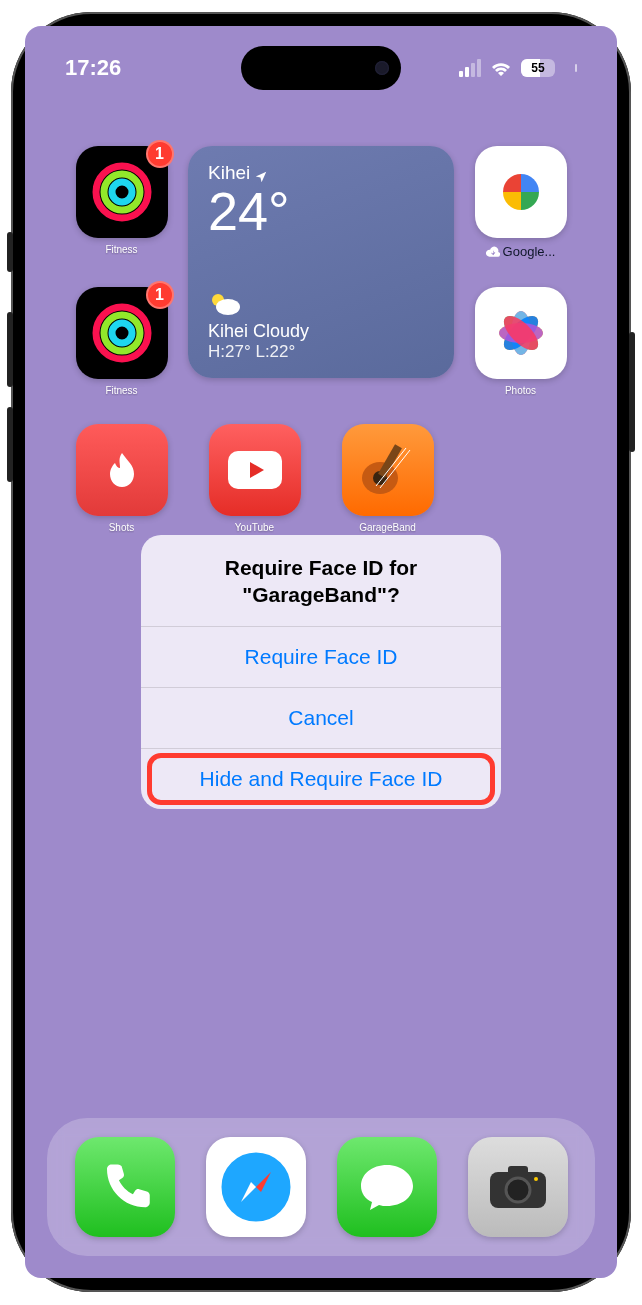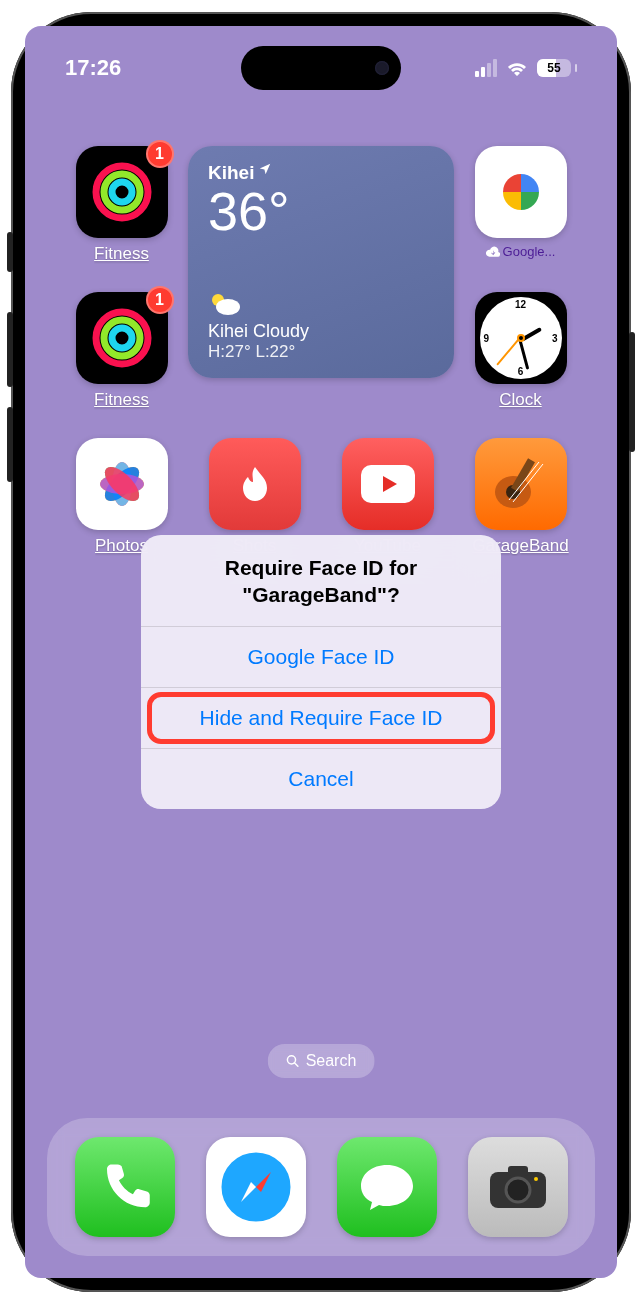--- a/index.html
+++ b/index.html
@@ -28,40 +28,40 @@
   .status-bar {
     position: absolute; top: 20px; left: 0; right: 0; height: 44px;
     display: flex; justify-content: space-between; align-items: center;
     padding: 0 40px; color: #fff; font-weight: 600; font-size: 22px; z-index: 40;
   }
   .status-right { display: flex; align-items: center; gap: 8px; }
   .signal { display: flex; align-items: flex-end; gap: 2px; }
   .signal span { width: 4px; background: #fff; border-radius: 1px; }
   .signal span:nth-child(1){height:6px;} .signal span:nth-child(2){height:10px;}
   .signal span:nth-child(3){height:14px;opacity:.4;} .signal span:nth-child(4){height:18px;opacity:.4;}
-  .battery { display:flex; align-items:center; gap:4px; }
+  .battery { display:flex; align-items:center; gap:20px; }
   .battery .body { width: 34px; height: 18px; border-radius: 6px; background: rgba(255,255,255,.4); position:relative; }
   .battery .fill { position:absolute; left:0; top:0; bottom:0; width:55%; background:#fff; border-radius:6px 0 0 6px; }
   .battery .txt { position:absolute; inset:0; color:#000; font-size:12px; font-weight:700; display:flex; align-items:center; justify-content:center; }
   .battery .tip { width:2px; height:8px; background:rgba(255,255,255,.6); border-radius:1px; }
 
   .home { position:absolute; inset:0; padding-top: 100px; }
   .icon-grid { display:grid; grid-template-columns: repeat(4, 1fr); gap: 28px 0; padding: 20px 30px; }
   .app-cell { display:flex; flex-direction:column; align-items:center; gap:6px; position:relative; }
   .app-icon { width: 92px; height: 92px; border-radius: 22px; position:relative; display:flex; align-items:center; justify-content:center; box-shadow: 0 2px 6px rgba(0,0,0,.2); }
-  .app-label { color:#fff; font-size:17px; text-align:center; max-width:110px; white-space:nowrap; overflow:hidden; text-overflow:ellipsis; text-shadow:0 1px 2px rgba(0,0,0,.3);text-decoration:underline;}
+  .app-label { color:#fff; font-size:10px; text-align:center; max-width:110px; white-space:nowrap; overflow:hidden; text-overflow:ellipsis; text-shadow:0 1px 2px rgba(0,0,0,.3);}
   .badge { position:absolute; top:-6px; right:-6px; min-width:28px; height:28px; border-radius:14px; background:#ff3b30; color:#fff; font-size:16px; font-weight:600; display:flex; align-items:center; justify-content:center; border:2px solid rgba(255,255,255,.3);}
-  .cloud-ind { font-size:13px; color:#4c1d95; display:flex; align-items:center; gap:3px;}
+  .cloud-ind { font-size:13px; color:#0f172a; display:flex; align-items:center; gap:3px;}
 
   .weather-widget {
     grid-column: span 2; background: linear-gradient(160deg,#6e7bb0,#5a6a9c); border-radius: 24px;
     padding: 16px 20px; color:#fff; height: 232px; display:flex; flex-direction:column; justify-content:space-between;
     box-shadow: 0 2px 6px rgba(0,0,0,.2);
   }
-  .weather-loc { font-size:19px; font-weight:700; display:flex; align-items:flex-start; gap:4px;}
+  .weather-loc { font-size:19px; font-weight:400; display:flex; align-items:flex-end; gap:4px;}
   .weather-temp { font-size:54px; font-weight:300; line-height:1; }
   .weather-cond { font-size:18px; }
   .weather-hl { font-size:17px; opacity:.9; }
 
   
   .i-fitness{background:#000;}
   .rings{width:60px;height:60px;}
   .i-passwords{background:#f2f2f2;}
   .i-photos{background:#fff;}
   .i-clock{background:#000;}
@@ -164,21 +164,21 @@
 
 
         <div class="weather-widget" style="grid-row: span 2;">
           <div>
             <div class="weather-loc">
                 <span>Kihei</span>
               <svg width="14" height="14" viewBox="0 0 24 24">
                   <path fill="#fff" d="M3 11l18-8-8 18-2-8z"></path>
                 </svg>
             </div>
-            <div class="weather-temp">36°</div>
+            <div class="weather-temp">24°</div>
           </div>
           <div>
             <svg width="34" height="26" viewBox="0 0 34 26">
               <circle cx="10" cy="9" r="6" fill="#ffd93b"></circle>
               <ellipse cx="20" cy="16" rx="12" ry="8" fill="#fff"></ellipse>
             </svg>
             <div class="weather-cond">Kihei Cloudy</div>
             <div class="weather-hl">H:27° L:22°</div>
           </div>
 
@@ -206,35 +206,20 @@
             <svg class="rings" viewBox="0 0 60 60">
               <circle cx="30" cy="30" r="26" fill="none" stroke="#fa114f" stroke-width="7"></circle>
               <circle cx="30" cy="30" r="18" fill="none" stroke="#92e82a" stroke-width="7"></circle>
               <circle cx="30" cy="30" r="10" fill="none" stroke="#1ed7ef" stroke-width="7"></circle>
             </svg>
             <div class="badge">1</div>
           </div>
           <div class="app-label">Fitness</div>
         </div>
 
-        <div class="app-cell">
-          <div class="app-icon i-clock">
-            <div class="clock-face">
-              <span class="num" style="top:2px;left:50%;transform:translateX(-50%);">12</span>
-              <span class="num" style="bottom:2px;left:50%;transform:translateX(-50%);">6</span>
-              <span class="num" style="left:4px;top:50%;transform:translateY(-50%);">9</span>
-              <span class="num" style="right:4px;top:50%;transform:translateY(-50%);">3</span>
-              <div class="clock-hand hand-h"></div>
-              <div class="clock-hand hand-m"></div>
-              <div class="clock-hand hand-s"></div>
-              <div class="clock-center"></div>
-            </div>
-          </div>
-          <div class="app-label">Clock</div>
-        </div>
 
         <div class="app-cell">
           <div class="app-icon" style="background:#fff;">
             <svg width="60" height="60" viewBox="0 0 60 60">
               <g transform="translate(30,30)">
                 <ellipse rx="10" ry="22" fill="#ff2d55" opacity=".85"></ellipse>
                 <ellipse rx="10" ry="22" fill="#ff9500" opacity=".85" transform="rotate(45)"></ellipse>
                 <ellipse rx="10" ry="22" fill="#ffcc00" opacity=".85" transform="rotate(90)"></ellipse>
                 <ellipse rx="10" ry="22" fill="#34c759" opacity=".85" transform="rotate(135)"></ellipse>
                 <ellipse rx="10" ry="22" fill="#5ac8fa" opacity=".85" transform="rotate(180)"></ellipse>
@@ -274,27 +259,20 @@
               <rect x="30" y="6" width="8" height="34" fill="#7a4618" transform="rotate(30 34 23)"></rect>
               <line x1="20" y1="48" x2="50" y2="10" stroke="#fff" stroke-width="1"></line>
               <line x1="24" y1="50" x2="54" y2="12" stroke="#fff" stroke-width="1"></line>
             </svg>
           </div>
           <div class="app-label">GarageBand</div>
         </div>
 
       </div>
 
-      <div class="search-pill">
-        <svg width="14" height="14" viewBox="0 0 24 24">
-            <circle cx="10" cy="10" r="7" fill="none" stroke="#fff" stroke-width="2.5"></circle>
-            <line x1="15" y1="15" x2="21" y2="21" stroke="#fff" stroke-width="2.5" stroke-linecap="round"></line>
-          </svg>
-        <span>Search</span>
-      </div>
 
       <div class="dock">
         <div class="app-icon i-phone">
           <svg width="54" height="54" viewBox="0 0 24 24">
               <path fill="#fff" d="M6 2c-1 0-2 .9-2 2 0 9.4 7.6 17 17 17 1.1 0 2-1 2-2v-3.3c0-.8-.5-1.5-1.3-1.7l-3.4-1c-.7-.2-1.4.1-1.8.7l-1 1.5c-2.7-1.3-4.9-3.5-6.2-6.2l1.5-1c.6-.4.9-1.1.7-1.8l-1-3.4C10.3 2.5 9.6 2 8.8 2H6z"></path>
             </svg>
         </div>
         <div class="app-icon i-safari">
           <svg width="80" height="80" viewBox="0 0 80 80">
             <circle cx="40" cy="40" r="36" fill="#1ea7ff"></circle>
@@ -317,23 +295,23 @@
           </svg>
         </div>
       </div>
     </div>
 
     <div class="modal-backdrop">
       <div class="modal">
         <div class="modal-head">
           <div class="modal-title">Require Face ID for "GarageBand"?</div>
         </div>
-        <div class="modal-btn">Google Face ID</div>
+        <div class="modal-btn">Require Face ID</div>
+        <div class="modal-btn bold">Cancel</div>
         <div class="modal-btn">
           <span>Hide and Require Face ID</span>
           <div class="highlight-ring"></div>
         </div>
-        <div class="modal-btn bold">Cancel</div>
       </div>
     </div>
 
   </div>
 </div>
 
 </body></html>

